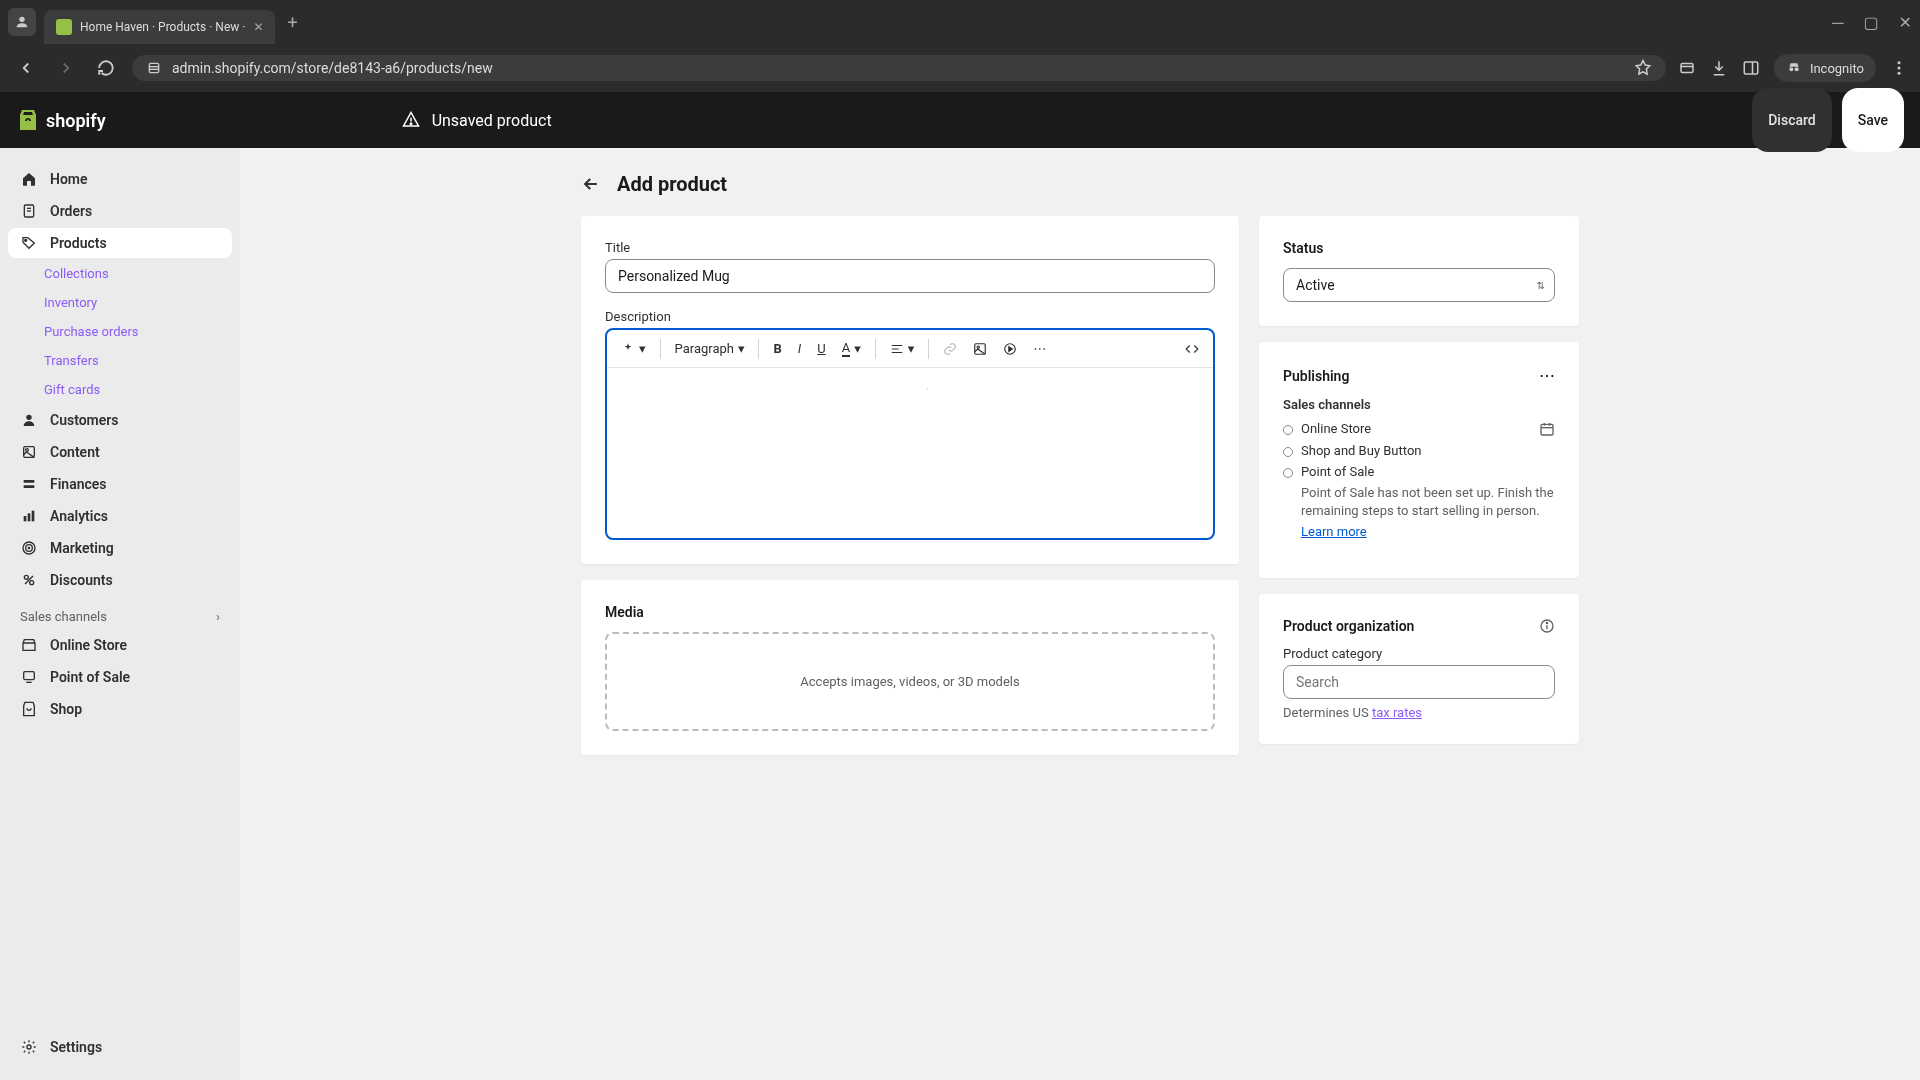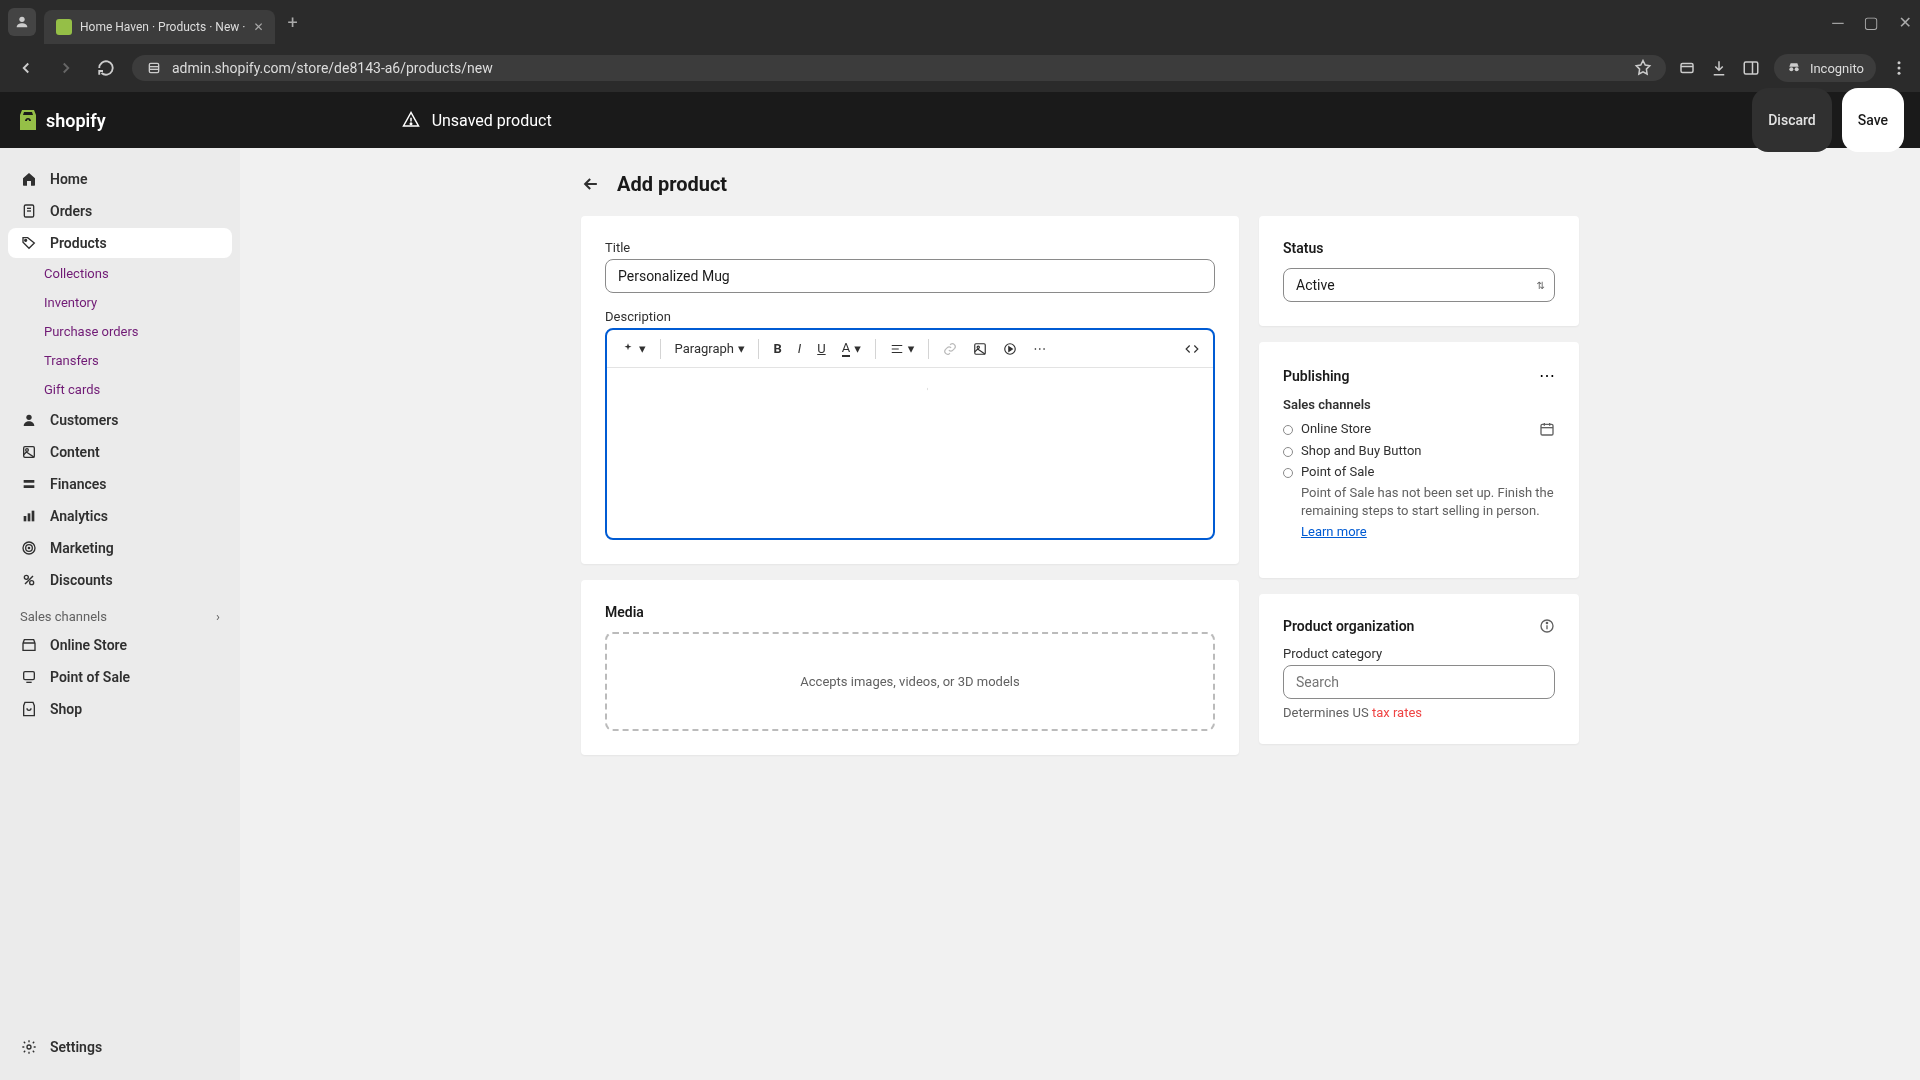--- a/index.html
+++ b/index.html
@@ -31,21 +31,21 @@
 .header-actions { margin-left: auto; display: flex; gap: 10px; }
 .btn { padding: 24px 16px; border-radius: 16px; font-weight: 500; font-size: 14px; cursor: pointer; border: none; }
 .btn-discard { background: #303030; color: #e3e3e3; }
 .btn-save { background: #fff; color: #1a1a1a; }
 
 .app-body { flex: 1; display: flex; overflow: hidden; }
 .sidebar { width: 240px; background: #ebebeb; padding: 16px 8px; overflow-y: auto; display: flex; flex-direction: column; }
 .nav-item { display: flex; align-items: center; gap: 12px; padding: 6px 12px; border-radius: 8px; color: #303030; font-size: 14px; cursor: pointer; margin-bottom: 2px; }
 .nav-item.active { background: #fff; font-weight: 600; }
 .nav-item.bold { font-weight: 600; }
-.nav-sub { padding-left: 36px; font-weight: 400; font-size: 13px; color: #701a75; }
+.nav-sub { padding-left: 36px; font-weight: 400; font-size: 13px; color: #8b5cf6; }
 .nav-section { color: #616161; font-size: 13px; padding: 12px 12px 6px; display: flex; justify-content: space-between; align-items: center; }
 .nav-icon { width: 18px; height: 18px; display: flex; align-items: center; justify-content: center; flex-shrink: 0; }
 .sidebar-bottom { margin-top: auto; }
 
 .main { flex: 1; overflow-y: auto; padding: 24px 32px; }
 .page-header { display: flex; align-items: center; gap: 16px; margin-bottom: 20px; max-width: 998px; margin-left: auto; margin-right: auto; }
 .back-arrow { cursor: pointer; }
 .page-title { font-size: 20px; font-weight: 700; color: #1a1a1a; }
 
 .content-grid { display: flex; gap: 20px; max-width: 998px; margin: 0 auto; }
@@ -78,21 +78,21 @@
 .publish-section { margin-bottom: 14px; }
 .publish-label { font-weight: 600; font-size: 13px; color: #303030; margin-bottom: 6px; }
 .channel-item { display: flex; align-items: flex-start; gap: 8px; font-size: 13px; color: #303030; padding: 3px 0; }
 .channel-dot { width: 10px; height: 10px; border: 1.5px solid #8a8a8a; border-radius: 50%; margin-top: 4px; flex-shrink: 0; }
 .channel-note { color: #616161; font-size: 13px; margin-left: 18px; margin-top: 2px; line-height: 1.4; }
 .learn-link { color: #005bd3; text-decoration: underline; cursor: pointer; font-size: 13px; margin-left: 18px; display: inline-block; margin-top: 4px; }
 .card-header-row { display: flex; justify-content: space-between; align-items: center; margin-bottom: 12px; }
 .calendar-icon-btn { cursor: pointer; color: #616161; }
 
 .hint-text { font-size: 13px; color: #616161; margin-top: 6px; }
-.link-text { color: #ef4444; cursor: pointer; }
+.link-text { color: #8b5cf6; text-decoration: underline; cursor: pointer; }
 
 svg { display: block; }
 </style>
 </head>
 <body>
 
 <div class="browser-top">
   <div class="tab-area">
     <div style="width:28px;height:28px;border-radius:6px;background:#444;margin-right:8px;display:flex;align-items:center;justify-content:center;">
       <svg width="16" height="16" viewBox="0 0 24 24" fill="#ccc">

